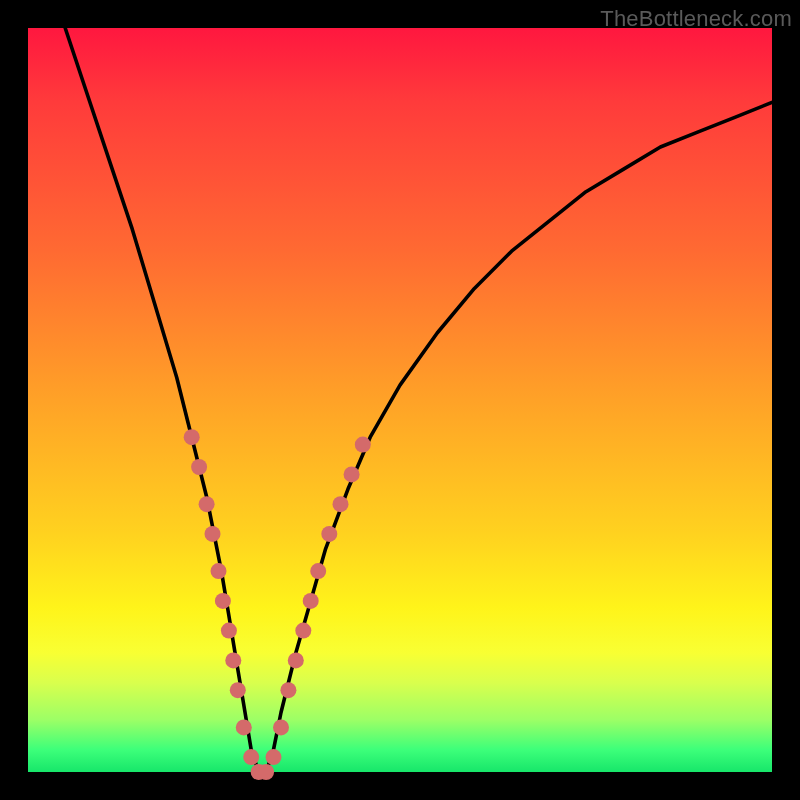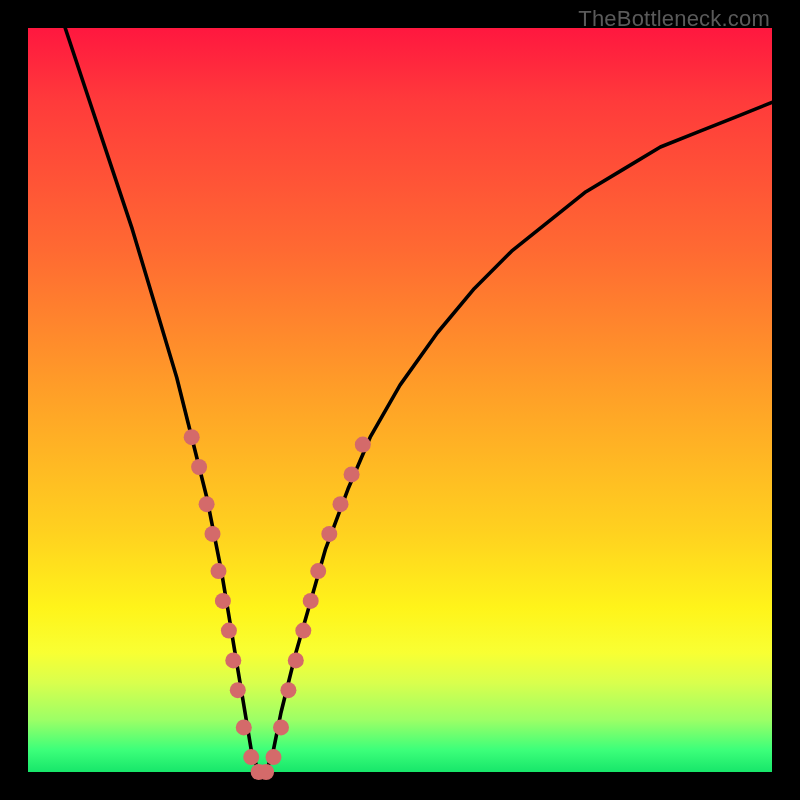--- a/index.html
+++ b/index.html
@@ -37,21 +37,21 @@
       #f8ff33 84%,
       #d9ff4d 88%,
       #9cff66 93%,
       #3dff7a 97%,
       #17e66a 100%
     );
   }
   .attrib {
     position: absolute;
     top: 6px;
-    right: 30px;
+    right: 8px;
     color: #5a5a5a;
     font-size: 22px;
     font-weight: 500;
     letter-spacing: 0.2px;
   }
   svg.curve {
     position: absolute;
     left: 0;
     top: 0;
     width: 744px;

